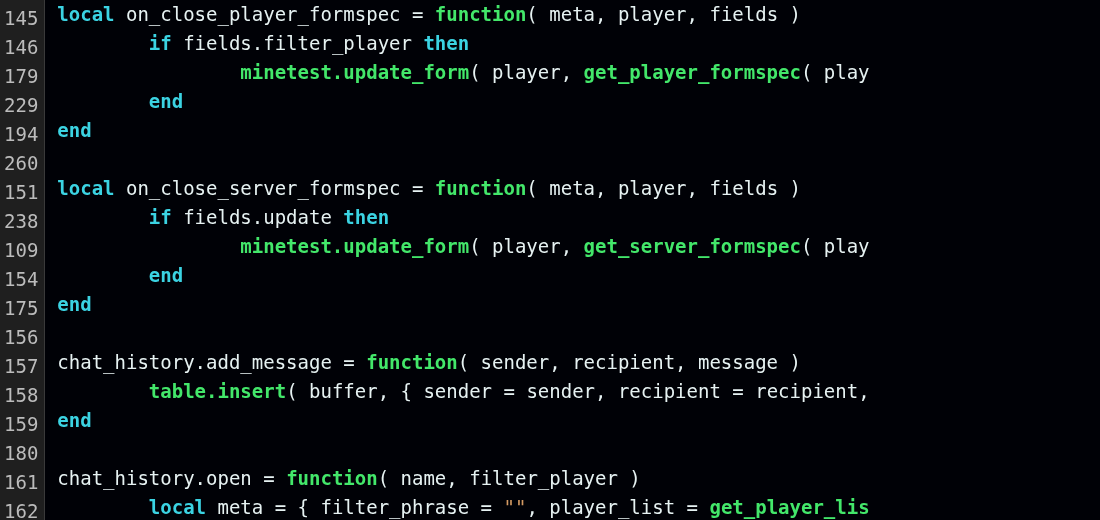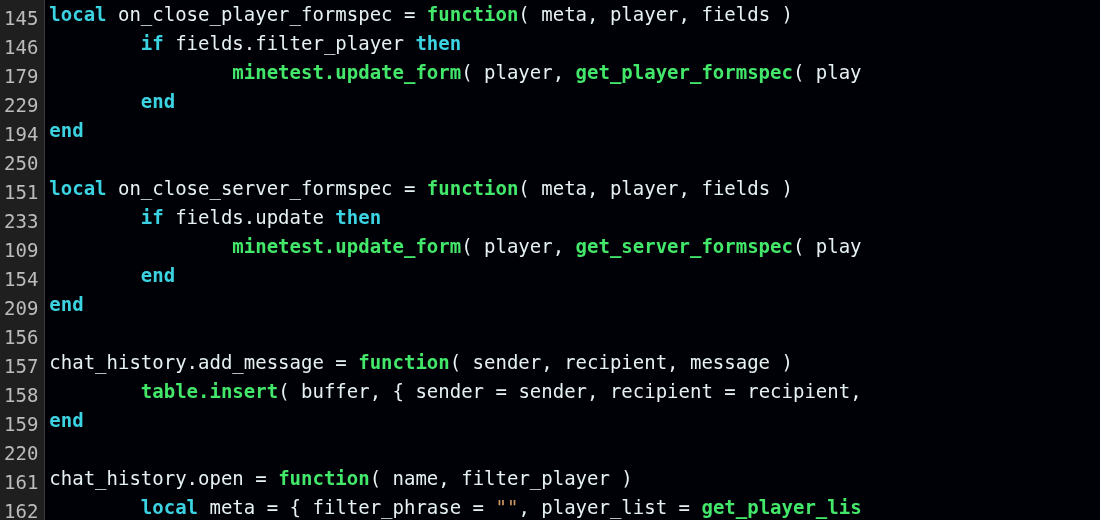--- a/index.html
+++ b/index.html
@@ -26,21 +26,21 @@
     user-select: none;
     flex: 0 0 auto;
     border-right: 1px solid #3a3a3a;
   }
   .gutter .ln {
     height: 29px;
   }
   .code {
     flex: 1 1 auto;
     background: #000106;
-    padding-left: 4px;
+    padding-left: 12px;
     white-space: pre;
     overflow: hidden;
   }
   .line {
     height: 29px;
     color: #cfe6e6;
   }
   .tok-kw    { color: #3bd3e2; font-weight: bold; } 
   .tok-fn    { color: #43e76a; font-weight: bold; } 
   .tok-id    { color: #e6f2f2; }
@@ -50,28 +50,28 @@
 </head>
 <body>
 
 <div class="editor">
   <div class="gutter" id="gutter">
       <div class="ln">145</div>
       <div class="ln">146</div>
       <div class="ln">179</div>
       <div class="ln">229</div>
       <div class="ln">194</div>
-      <div class="ln">250</div>
+      <div class="ln">260</div>
       <div class="ln">151</div>
-      <div class="ln">233</div>
+      <div class="ln">238</div>
       <div class="ln">109</div>
       <div class="ln">154</div>
-      <div class="ln">209</div>
+      <div class="ln">175</div>
       <div class="ln">156</div>
       <div class="ln">157</div>
       <div class="ln">158</div>
       <div class="ln">159</div>
-      <div class="ln">220</div>
+      <div class="ln">180</div>
       <div class="ln">161</div>
       <div class="ln">162</div>
     </div>
   <div class="code" id="code"><div class="line"><span class="tok-kw">local</span><span class="tok-id"> on_close_player_formspec </span><span class="tok-punct">= </span><span class="tok-fn">function</span><span class="tok-punct">( </span><span class="tok-id">meta</span><span class="tok-punct">, </span><span class="tok-id">player</span><span class="tok-punct">, </span><span class="tok-id">fields</span><span class="tok-punct"> )</span></div><div class="line"><span class="tok-id">        </span><span class="tok-kw">if</span><span class="tok-id"> fields.filter_player </span><span class="tok-kw">then</span></div><div class="line"><span class="tok-id">                </span><span class="tok-fn">minetest.update_form</span><span class="tok-punct">( </span><span class="tok-id">player</span><span class="tok-punct">, </span><span class="tok-fn">get_player_formspec</span><span class="tok-punct">( </span><span class="tok-id">play</span></div><div class="line"><span class="tok-id">        </span><span class="tok-kw">end</span></div><div class="line"><span class="tok-kw">end</span></div><div class="line"><span class="tok-id"></span></div><div class="line"><span class="tok-kw">local</span><span class="tok-id"> on_close_server_formspec </span><span class="tok-punct">= </span><span class="tok-fn">function</span><span class="tok-punct">( </span><span class="tok-id">meta</span><span class="tok-punct">, </span><span class="tok-id">player</span><span class="tok-punct">, </span><span class="tok-id">fields</span><span class="tok-punct"> )</span></div><div class="line"><span class="tok-id">        </span><span class="tok-kw">if</span><span class="tok-id"> fields.update </span><span class="tok-kw">then</span></div><div class="line"><span class="tok-id">                </span><span class="tok-fn">minetest.update_form</span><span class="tok-punct">( </span><span class="tok-id">player</span><span class="tok-punct">, </span><span class="tok-fn">get_server_formspec</span><span class="tok-punct">( </span><span class="tok-id">play</span></div><div class="line"><span class="tok-id">        </span><span class="tok-kw">end</span></div><div class="line"><span class="tok-kw">end</span></div><div class="line"><span class="tok-id"></span></div><div class="line"><span class="tok-id">chat_history.add_message </span><span class="tok-punct">= </span><span class="tok-fn">function</span><span class="tok-punct">( </span><span class="tok-id">sender</span><span class="tok-punct">, </span><span class="tok-id">recipient</span><span class="tok-punct">, </span><span class="tok-id">message</span><span class="tok-punct"> )</span></div><div class="line"><span class="tok-id">        </span><span class="tok-fn">table.insert</span><span class="tok-punct">( </span><span class="tok-id">buffer</span><span class="tok-punct">, { </span><span class="tok-id">sender</span><span class="tok-punct"> = </span><span class="tok-id">sender</span><span class="tok-punct">, </span><span class="tok-id">recipient</span><span class="tok-punct"> = </span><span class="tok-id">recipient</span><span class="tok-punct">,</span></div><div class="line"><span class="tok-kw">end</span></div><div class="line"><span class="tok-id"></span></div><div class="line"><span class="tok-id">chat_history.open </span><span class="tok-punct">= </span><span class="tok-fn">function</span><span class="tok-punct">( </span><span class="tok-id">name</span><span class="tok-punct">, </span><span class="tok-id">filter_player</span><span class="tok-punct"> )</span></div><div class="line"><span class="tok-id">        </span><span class="tok-kw">local</span><span class="tok-id"> meta </span><span class="tok-punct">= { </span><span class="tok-id">filter_phrase</span><span class="tok-punct"> = </span><span class="tok-str">""</span><span class="tok-punct">, </span><span class="tok-id">player_list</span><span class="tok-punct"> = </span><span class="tok-fn">get_player_lis</span></div></div>
 </div>
 
 </body></html>

